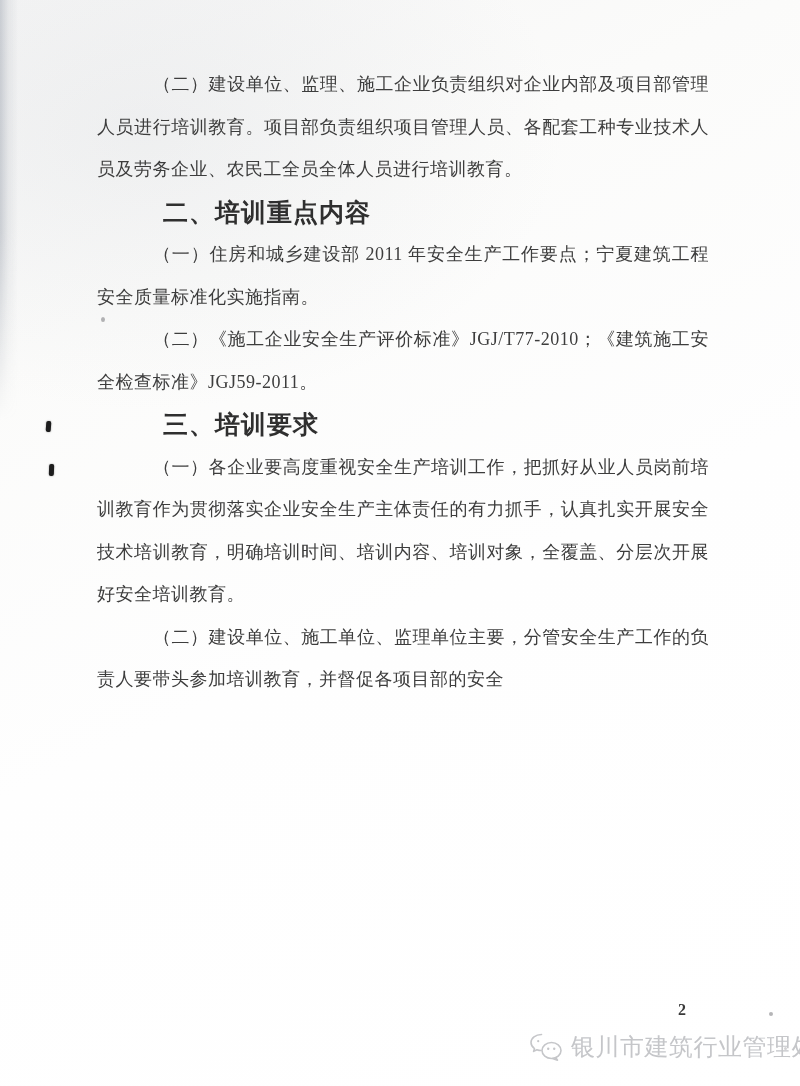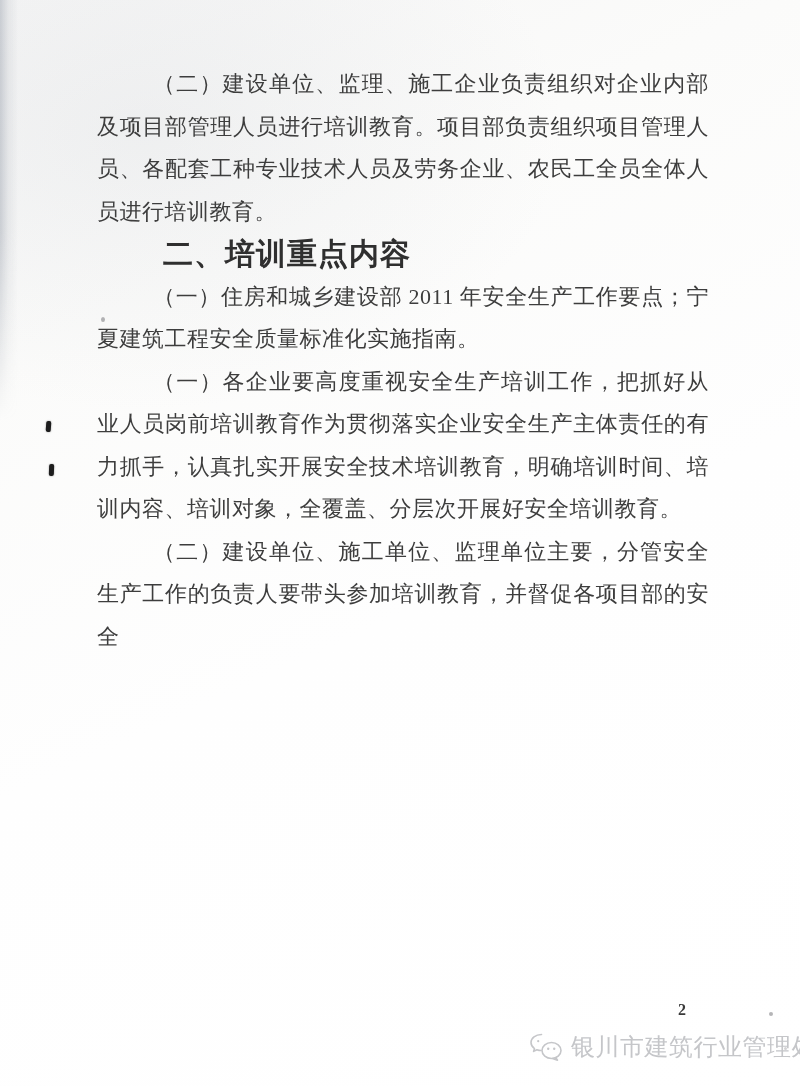--- a/index.html
+++ b/index.html
@@ -24,30 +24,30 @@
   }
   .content {
     position: absolute;
     left: 97px;
     top: 63px;
     width: 612px;
     color: #3d3d3d;
   }
   .content p {
     margin: 0;
-    font-size: 22px;
+    font-size: 18px;
     line-height: 42.5px;
     text-align: justify;
     letter-spacing: 0.5px;
   }
   .content p.body { text-indent: 56px; }
   .content p.heading {
     font-family: "Liberation Sans", "DejaVu Sans", sans-serif;
     font-weight: bold;
-    font-size: 30px;
+    font-size: 25px;
     color: #2f2f2f;
     padding-left: 66px;
     letter-spacing: 1px;
   }
   .page-number {
     position: absolute;
     left: 678px;
     top: 1001px;
     font-size: 16px;
     font-weight: bold;
@@ -91,20 +91,22 @@
 <body>
 
 <div class="page">
 
   <div class="edge-shade"></div>
 
   <div class="content">
     <p class="body">（二）建设单位、监理、施工企业负责组织对企业内部及项目部管理人员进行培训教育。项目部负责组织项目管理人员、各配套工种专业技术人员及劳务企业、农民工全员全体人员进行培训教育。</p>
     <p class="heading">二、培训重点内容</p>
     <p class="body">（一）住房和城乡建设部 2011 年安全生产工作要点；宁夏建筑工程安全质量标准化实施指南。</p>
+    <p class="body">（二）《施工企业安全生产评价标准》JGJ/T77-2010；《建筑施工安全检查标准》JGJ59-2011。</p>
+    <p class="heading">三、培训要求</p>
     <p class="body">（一）各企业要高度重视安全生产培训工作，把抓好从业人员岗前培训教育作为贯彻落实企业安全生产主体责任的有力抓手，认真扎实开展安全技术培训教育，明确培训时间、培训内容、培训对象，全覆盖、分层次开展好安全培训教育。</p>
     <p class="body">（二）建设单位、施工单位、监理单位主要，分管安全生产工作的负责人要带头参加培训教育，并督促各项目部的安全</p>
   </div>
 
   <div class="page-number">2</div>
 
   <div class="watermark">
     <span style="display:inline-flex;">
       <svg width="36" height="32" viewBox="0 0 36 32" fill="none">
         <path d="M13.5 3.5 C7.5 3.5 3 7.2 3 11.6 C3 14.1 4.4 16.2 6.5 17.6 L5.6 20.4 L8.9 18.7 C10.2 19.2 11.4 19.5 13 19.5" stroke="#c5c6c9" stroke-width="1.6" stroke-linecap="round" stroke-linejoin="round"></path>

